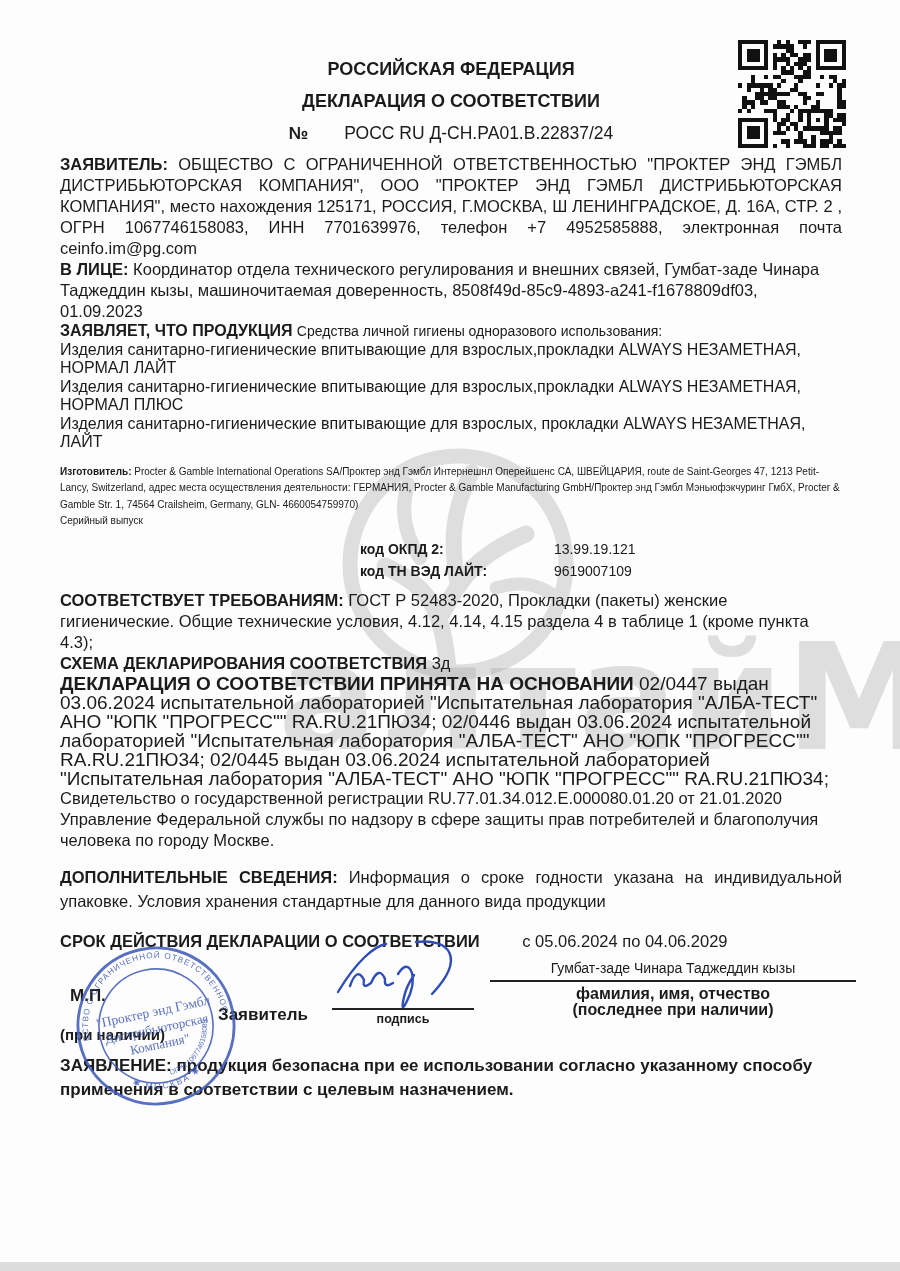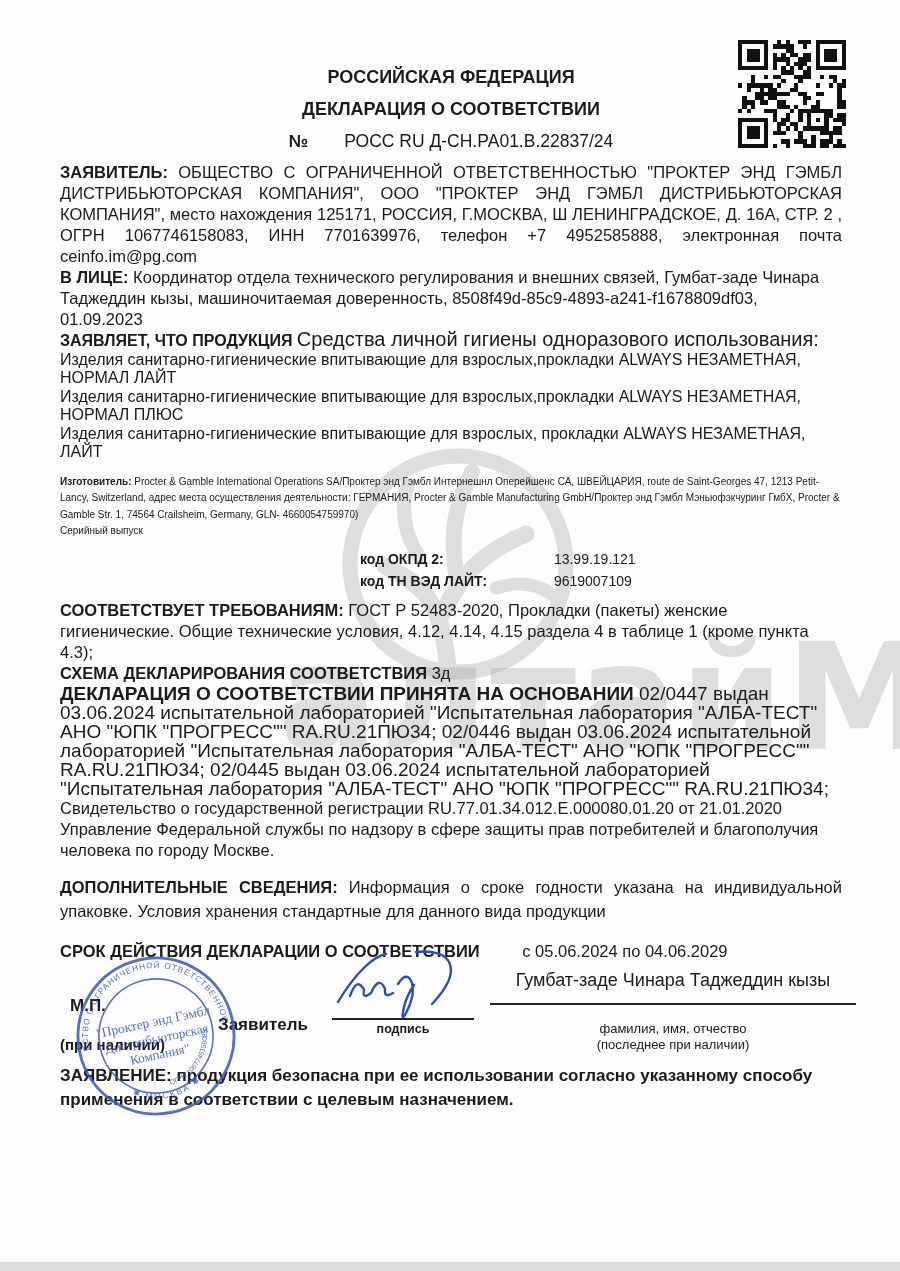--- a/index.html
+++ b/index.html
@@ -9,52 +9,52 @@
   .content{position:relative;z-index:2;padding:58px 58px 0 60px;}
 
   
   .watermark{position:absolute;z-index:1;left:0;top:0;width:900px;height:1271px;pointer-events:none;}
   .wm-title{position:absolute;left:278px;top:612px;font-size:148px;font-weight:bold;
             color:rgba(170,170,170,0.38);letter-spacing:2px;font-family:"DejaVu Sans", sans-serif;}
   .wm-sub{position:absolute;left:316px;top:782px;font-size:31px;letter-spacing:6px;
           color:rgba(165,165,165,0.55);font-family:"DejaVu Sans", sans-serif;}
 
   
-  .h1,.h2{text-align:center;font-weight:bold;font-size:18px;line-height:22px;margin:8px;}
+  .h1,.h2{text-align:center;font-weight:bold;font-size:18px;line-height:22px;margin:0;}
   .h2{margin-top:10px;}
   .numline{margin-top:10px;display:flex;justify-content:center;gap:36px;font-size:17.5px;line-height:22px;}
   .numline b{font-weight:bold;}
 
   
   .qr{position:absolute;right:54px;top:40px;width:108px;height:108px;z-index:3;}
 
   
   p{margin:0;}
   .para{font-size:16.5px;line-height:21px;}
   .mt8{margin-top:8px;} .mt10{margin-top:10px;} .mt12{margin-top:12px;} .mt14{margin-top:14px;}
   .just{text-align:justify;}
   .products p{font-size:16px;line-height:18.5px;}
-  .intro{font-size:20px;text-align:right;}
+  .intro{font-size:14px;text-align:right;}
   .manuf{font-size:10px;line-height:16.5px;}
   .codes{margin-left:300px;margin-top:8px;font-size:14px;line-height:22px;}
   .codes .row b{display:inline-block;width:190px;font-weight:bold;}
   .gap-sm{margin-left:0;}
   .gap-lg{margin-left:38px;}
 
   
   .sigrow{position:relative;margin-top:8px;height:88px;}
   .mp{position:absolute;left:10px;top:26px;font-weight:bold;font-size:17px;}
   .mp-note{position:absolute;left:0px;top:66px;font-weight:bold;font-size:15px;}
   .applicant-lbl{position:absolute;left:158px;top:45px;font-weight:bold;font-size:17px;}
   .sig-line{position:absolute;left:272px;top:10px;width:142px;text-align:center;}
   .sig-line .line{border-bottom:2px solid #222;height:38px;}
   .sig-line .cap{font-size:12.5px;font-weight:bold;margin-top:2px;}
   .name-line{position:absolute;left:430px;top:0px;width:366px;text-align:center;}
-  .name-line .nm{font-size:18px;border-bottom:2px solid #222;padding-bottom:12px;}
-  .name-line .cap{font-size:13px;font-weight:normal;margin-top:16px;line-height:16px;}
+  .name-line .nm{font-size:14px;border-bottom:2px solid #222;padding-bottom:4px;}
+  .name-line .cap{font-size:16px;font-weight:bold;margin-top:4px;line-height:16px;}
   .signature-svg{position:absolute;left:268px;top:-28px;z-index:4;}
   .stamp-svg{position:absolute;left:8px;top:-22px;z-index:4;opacity:0.85;}
   .statement{margin-top:6px;font-size:17px;line-height:24.5px;font-weight:bold;}
 </style>
 </head>
 <body>
 
 <div class="page">
 
   <div class="watermark">

